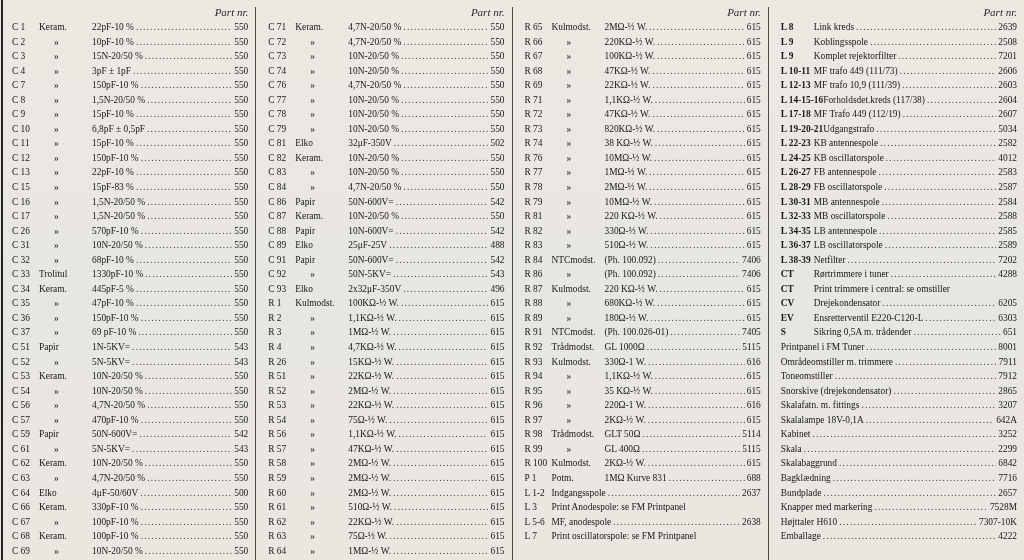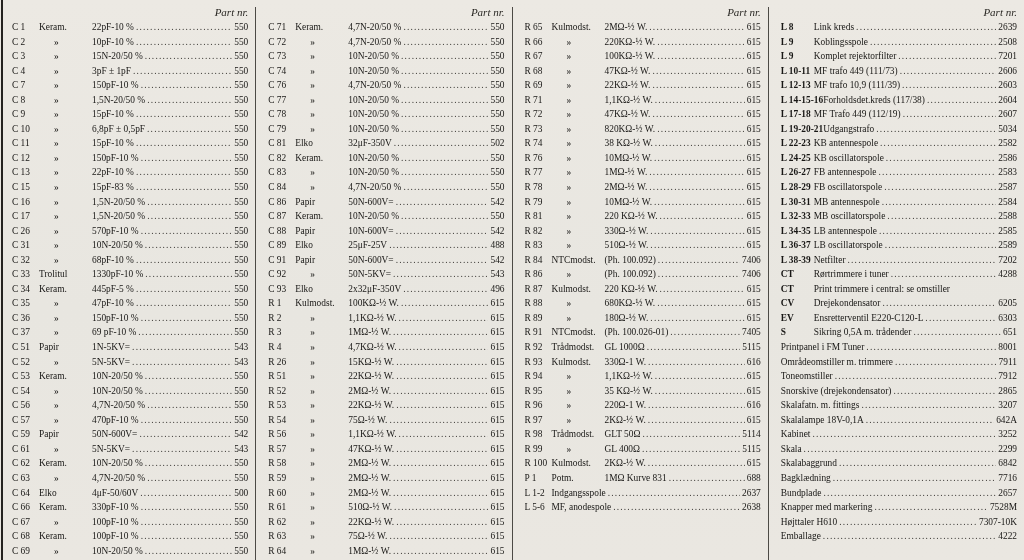--- a/index.html
+++ b/index.html
@@ -831,24 +831,32 @@
           <span class="leader">........................................................................................................................</span>
           <span class="part">688</span>
         </div>
         <div class="row">
           <span class="id">L 1-2</span>
           <span class="text">Indgangsspole</span>
           <span class="leader">........................................................................................................................</span>
           <span class="part">2637</span>
         </div>
         <div class="row">
+          <span class="id">L 3</span>
+          <span class="text">Print Anodespole: se FM Printpanel</span>
+        </div>
+        <div class="row">
           <span class="id">L 5-6</span>
           <span class="text">MF, anodespole</span>
           <span class="leader">........................................................................................................................</span>
           <span class="part">2638</span>
+        </div>
+        <div class="row">
+          <span class="id">L 7</span>
+          <span class="text">Print oscillatorspole: se FM Printpanel</span>
         </div>
       </div>
   </div>
 
   <div class="col col4">
     <div class="col-header">
       <span>Part nr.</span>
     </div>
     <div>
         <div class="row">
@@ -902,21 +910,21 @@
         <div class="row">
           <span class="id">L 22-23</span>
           <span class="text">KB antennespole</span>
           <span class="leader">........................................................................................................................</span>
           <span class="part">2582</span>
         </div>
         <div class="row">
           <span class="id">L 24-25</span>
           <span class="text">KB oscillatorspole</span>
           <span class="leader">........................................................................................................................</span>
-          <span class="part">2586</span>
+          <span class="part">4012</span>
         </div>
         <div class="row">
           <span class="id">L 26-27</span>
           <span class="text">FB antennespole</span>
           <span class="leader">........................................................................................................................</span>
           <span class="part">2583</span>
         </div>
         <div class="row">
           <span class="id">L 28-29</span>
           <span class="text">FB oscillatorspole</span>

